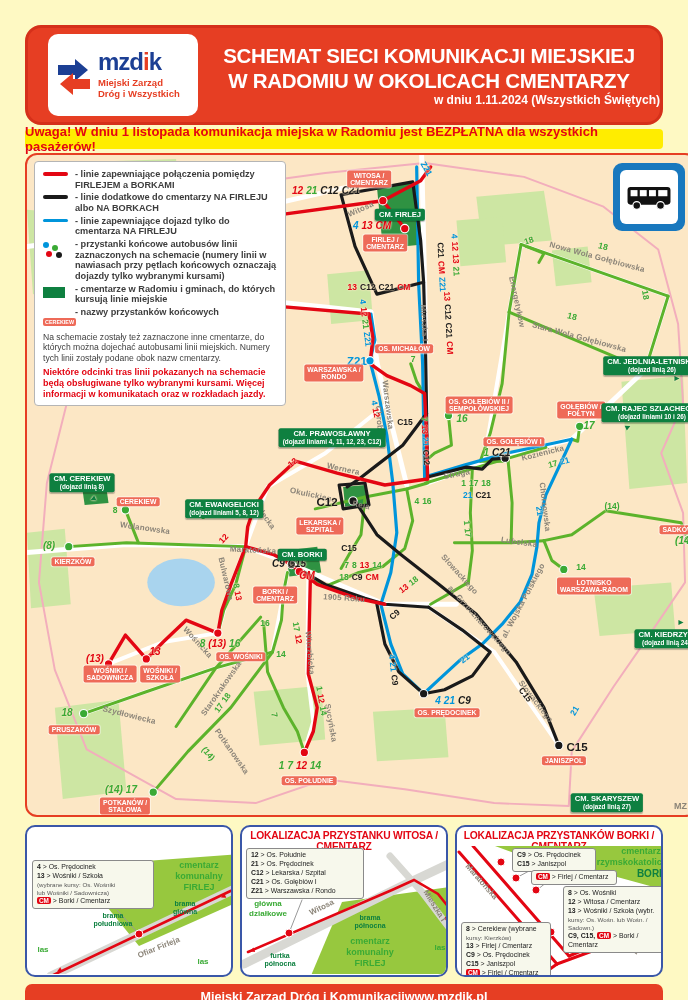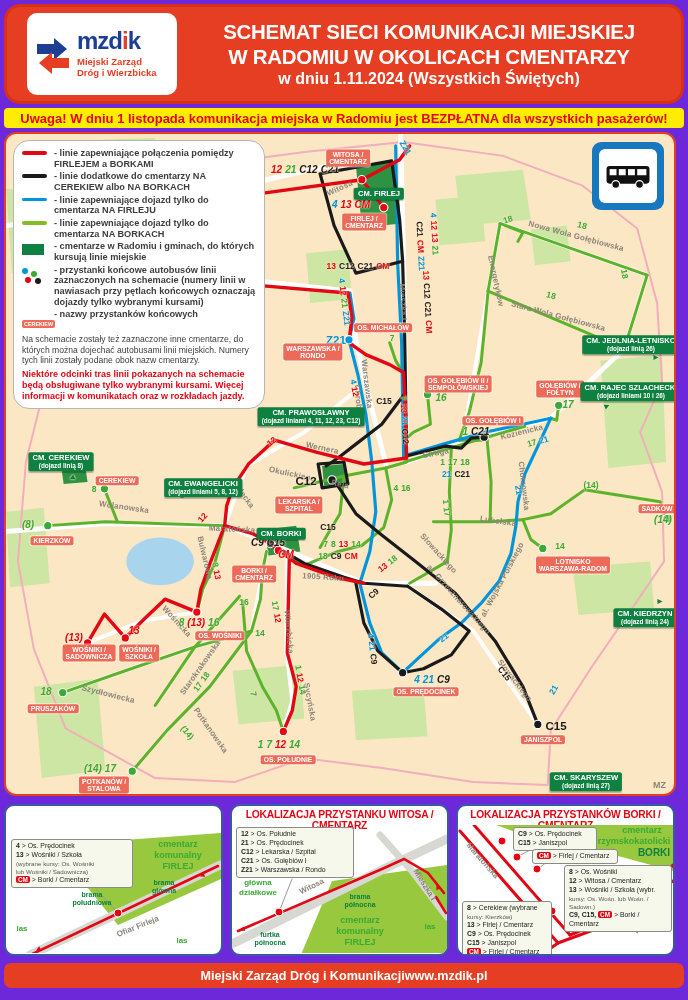--- a/index.html
+++ b/index.html
@@ -1,47 +1,47 @@
 <!DOCTYPE html>
 <html><head>
 <meta charset="utf-8">
 <style>
   html,body{margin:0;padding:0;background:#fff;font-family:"Liberation Sans",sans-serif;}
-  .page{width:688px;height:1000px;position:relative;background:#6d28d9;box-sizing:border-box;padding:4px;}
+  .page{width:688px;height:1000px;position:relative;background:#fef9c3;box-sizing:border-box;padding:25px;}
   
   .hdr{height:100px;background:#e63e23;border:3px solid #d5301a;border-radius:16px;display:flex;align-items:center;box-sizing:border-box;}
   .logobox{background:#fff;border-radius:10px;width:150px;height:82px;margin-left:20px;flex:none;display:flex;align-items:center;padding:4px 6px;box-sizing:border-box;}
   .logotxt{margin-left:4px;line-height:1;}
   .logoword{font-size:24px;font-weight:bold;color:#1c3f94;letter-spacing:-1px;}
   .logoword .li{color:#e63e23;}
   .logosub{color:#e63e23;font-size:9.5px;font-weight:bold;margin-top:4px;line-height:1.15;}
   .titles{flex:1;text-align:center;color:#fff;font-weight:bold;line-height:1.22;}
   .t1,.t2{font-size:20.5px;letter-spacing:-0.3px;}
-  .t3{font-size:16px;}
+  .t3{font-size:12px;text-align:right;}
   
   .warn{margin-top:4px;height:20px;background:#ffed00;border-radius:4px;color:#e30613;font-weight:bold;font-size:13px;display:flex;align-items:center;justify-content:center;}
   
   .map{margin-top:4px;position:relative;width:672px;height:664px;box-sizing:border-box;border:2.5px solid #e63e23;border-radius:12px;background:#fce7c5;overflow:hidden;}
   .map svg.base{position:absolute;left:0;top:0;width:100%;height:100%;}
   #map-labels{position:absolute;left:0;top:0;width:100%;height:100%;}
   .mlab{position:absolute;transform:translate(-50%,-50%);white-space:nowrap;line-height:1.1;}
   .cem{background:#0e8040;color:#fff;text-align:center;padding:2px 4px;border-radius:2px;box-shadow:0 1px 1px rgba(0,0,0,.25);z-index:3;}
   .cem .cem1{font-size:7.6px;font-weight:bold;}
   .cem .cem2{font-size:6.4px;font-weight:bold;}
   .stop{background:#ee6a58;color:#fff;text-align:center;padding:1px 3px;border-radius:2px;font-size:6.8px;font-weight:bold;box-shadow:0 0 0 1px rgba(255,255,255,.5);z-index:3;}
   .street{color:#8b8478;font-weight:bold;font-size:8px;letter-spacing:.2px;z-index:1;}
   .numc{z-index:2;font-weight:bold;font-size:8.5px;text-shadow:0 0 2px #fce7c5,0 0 2px #fce7c5;}
   .numc.big{font-size:10px;font-style:italic;}
   .numc.bigger{font-size:11.5px;}
   .numc .tok{margin:0 1.5px;}
   .tok.red{color:#e30613;} .tok.green{color:#3aaa35;} .tok.blue{color:#0095db;}
   .tok.black{color:#1a1a1a;} .tok.dkgreen{color:#0e8040;}
   .credit{position:absolute;right:8px;bottom:4px;color:#8b8478;font-size:9px;font-weight:bold;z-index:3;}
   
-  .legend{position:absolute;left:7px;top:6px;width:252px;background:#fff;border:1.5px solid #b5b5b5;border-radius:16px;padding:7px 8px 6px 8px;box-sizing:border-box;z-index:5;}
+  .legend{position:absolute;left:7px;top:6px;width:252px;background:#fff;border:1.5px solid #b5b5b5;border-radius:4px;padding:7px 8px 6px 8px;box-sizing:border-box;z-index:5;}
   .litem{display:flex;margin-bottom:2px;}
   .lsw{flex:none;width:32px;padding-top:3px;}
   .ltx{font-size:9.2px;font-weight:bold;color:#3d3d3d;line-height:1.16;}
   .swline{width:25px;height:3.5px;border-radius:2px;}
   .swrect{width:22px;height:11px;background:#0e8040;}
   .swdots{position:relative;width:26px;height:16px;}
   .swdots i{position:absolute;width:6px;height:6px;border-radius:50%;}
   .swname{background:#ee6a58;color:#fff;font-size:5.4px;font-weight:bold;padding:1px 2px;border-radius:2px;display:inline-block;}
   .lnote{font-size:8.6px;color:#3d3d3d;line-height:1.2;margin-top:4px;}
   .lwarn{font-size:9px;color:#e30613;font-weight:bold;line-height:1.2;margin-top:4px;}
@@ -75,21 +75,21 @@
 <div class="page">
 
   <div class="hdr">
     <div class="logobox">
       <svg width="40" height="40" viewBox="0 0 40 40">
         <path d="M4,10 h17 v-6 l13,11 -13,11 v-6 H4 z" fill="#1c3f94"></path>
         <path d="M36,24 h-17 v-6 l-13,11 13,11 v-6 h17 z" fill="#e63e23"></path>
       </svg>
       <div class="logotxt">
         <div class="logoword"><span>mzd</span><span class="li">i</span><span>k</span></div>
-        <div class="logosub"><span>Miejski Zarząd</span><br><span>Dróg i Wierzbicka</span></div>
+        <div class="logosub"><span>Miejski Zarząd</span><br><span>Dróg i Wszystkich</span></div>
       </div>
     </div>
     <div class="titles">
       <div class="t1">SCHEMAT SIECI KOMUNIKACJI MIEJSKIEJ</div>
       <div class="t2">W RADOMIU W OKOLICACH CMENTARZY</div>
       <div class="t3">w dniu 1.11.2024 (Wszystkich Świętych)</div>
     </div>
   </div>
 
   <div class="warn">Uwaga! W dniu 1 listopada komunikacja miejska w Radomiu jest BEZPŁATNA dla wszystkich pasażerów!</div>
@@ -243,21 +243,21 @@
         <div class="mlab numc big" style="left: 435px; top: 263px; transform: translate(-50%, -50%);"><span class="tok green">16</span></div>
         <div class="mlab numc big" style="left: 562px; top: 270px; transform: translate(-50%, -50%);"><span class="tok green">17</span></div>
         <div class="mlab numc big" style="left: 470px; top: 297px; transform: translate(-50%, -50%);"><span class="tok green">1</span><span class="tok black">C21</span></div>
         <div class="mlab numc" style="left: 502px; top: 86px; transform: translate(-50%, -50%) rotate(-18deg);"><span class="tok green">18</span></div>
         <div class="mlab numc" style="left: 576px; top: 92px; transform: translate(-50%, -50%) rotate(14deg);"><span class="tok green">18</span></div>
         <div class="mlab numc" style="left: 545px; top: 162px; transform: translate(-50%, -50%) rotate(14deg);"><span class="tok green">18</span></div>
         <div class="mlab numc" style="left: 618px; top: 140px; transform: translate(-50%, -50%) rotate(80deg);"><span class="tok green">18</span></div>
         <div class="mlab numc" style="left: 532px; top: 308px; transform: translate(-50%, -50%) rotate(-15deg);"><span class="tok green">17</span><span class="tok blue">21</span></div>
         <div class="mlab numc" style="left: 449px; top: 329px; transform: translate(-50%, -50%);"><span class="tok green">1</span><span class="tok green">17</span><span class="tok green">18</span></div>
         <div class="mlab numc" style="left: 450px; top: 341px; transform: translate(-50%, -50%);"><span class="tok blue">21</span><span class="tok black">C21</span></div>
-        <div class="mlab numc" style="left: 396px; top: 347px; transform: translate(-50%, -50%); margin-top: 8px;"><span class="tok green">4</span><span class="tok green">16</span></div>
+        <div class="mlab numc" style="left: 396px; top: 347px; transform: translate(-50%, -50%);"><span class="tok green">4</span><span class="tok green">16</span></div>
         <div class="mlab numc" style="left: 440px; top: 374px; transform: translate(-50%, -50%) rotate(83deg);"><span class="tok green">1</span><span class="tok green">17</span></div>
         <div class="mlab numc" style="left: 398px; top: 286px; transform: translate(-50%, -50%) rotate(87deg);"><span class="tok green">7</span><span class="tok red">13</span><span class="tok blue">21</span><span class="tok black">C12</span></div>
         <div class="mlab numc" style="left: 266px; top: 308px; transform: translate(-50%, -50%) rotate(-40deg);"><span class="tok red">12</span></div>
         <div class="mlab numc" style="left: 197px; top: 384px; transform: translate(-50%, -50%) rotate(-48deg);"><span class="tok red">12</span></div>
         <div class="mlab numc" style="left: 210px; top: 437px; transform: translate(-50%, -50%) rotate(80deg);"><span class="tok green">8</span><span class="tok red">13</span></div>
         <div class="mlab numc" style="left: 88px; top: 356px; transform: translate(-50%, -50%);"><span class="tok green">8</span></div>
         <div class="mlab numc big" style="left: 22px; top: 390px; transform: translate(-50%, -50%);"><span class="tok green">(8)</span></div>
         <div class="mlab numc" style="left: 176px; top: 362px; transform: translate(-50%, -50%);"><span class="tok green">8</span></div>
         <div class="mlab numc big" style="left: 193px; top: 488px; transform: translate(-50%, -50%);"><span class="tok green">8</span><span class="tok red">(13)</span><span class="tok green">16</span></div>
         <div class="mlab numc big" style="left: 68px; top: 503px; transform: translate(-50%, -50%);"><span class="tok red">(13)</span></div>
@@ -412,50 +412,44 @@
       <div class="litem">
           <div class="lsw">
             <div class="swline" style="background:#e30613"></div>
           </div>
           <div class="ltx">- linie zapewniające połączenia pomiędzy FIRLEJEM a BORKAMI</div>
         </div>
       <div class="litem">
           <div class="lsw">
             <div class="swline" style="background:#1a1a1a"></div>
           </div>
-          <div class="ltx">- linie dodatkowe do cmentarzy NA CEREKIEW albo NA BORKACH</div>
+          <div class="ltx">- linie dodatkowe do cmentarzy NA FIRLEJU albo NA BORKACH</div>
         </div>
       <div class="litem">
           <div class="lsw">
             <div class="swline" style="background:#0095db"></div>
           </div>
           <div class="ltx">- linie zapewniające dojazd tylko do cmentarza NA FIRLEJU</div>
-        </div>
-      <div class="litem">
-          <div class="lsw">
-            <div class="swline" style="background:#86bc25"></div>
-          </div>
-          <div class="ltx">- linie zapewniające dojazd tylko do cmentarza NA BORKACH</div>
-        </div>
-      <div class="litem">
-          <div class="lsw">
-            <div class="swrect"></div>
-          </div>
-          <div class="ltx">- cmentarze w Radomiu i gminach, do których kursują linie miejskie</div>
         </div>
       <div class="litem">
           <div class="lsw">
             <div class="swdots">
               <i style="left:0;top:0;background:#0095db"></i>
               <i style="left:9px;top:3px;background:#3aaa35"></i>
               <i style="left:3px;top:9px;background:#e30613"></i>
               <i style="left:13px;top:10px;background:#1a1a1a"></i>
             </div>
           </div>
           <div class="ltx">- przystanki końcowe autobusów linii zaznaczonych na schemacie (numery linii w nawiasach przy pętlach końcowych oznaczają dojazdy tylko wybranymi kursami)</div>
+        </div>
+      <div class="litem">
+          <div class="lsw">
+            <div class="swrect"></div>
+          </div>
+          <div class="ltx">- cmentarze w Radomiu i gminach, do których kursują linie miejskie</div>
         </div>
       <div class="litem">
           <div class="lsw"><span class="swname">CEREKIEW</span></div>
           <div class="ltx">- nazwy przystanków końcowych</div>
         </div>
       <div class="lnote">Na schemacie zostały też zaznaczone inne cmentarze, do których można dojechać autobusami linii miejskich. Numery tych linii zostały podane obok nazw cmentarzy.</div>
       <div class="lwarn">Niektóre odcinki tras linii pokazanych na schemacie będą obsługiwane tylko wybranymi kursami. Więcej informacji w komunikatach oraz w rozkładach jazdy.</div>
     </div>
 
     <div class="bussign">

